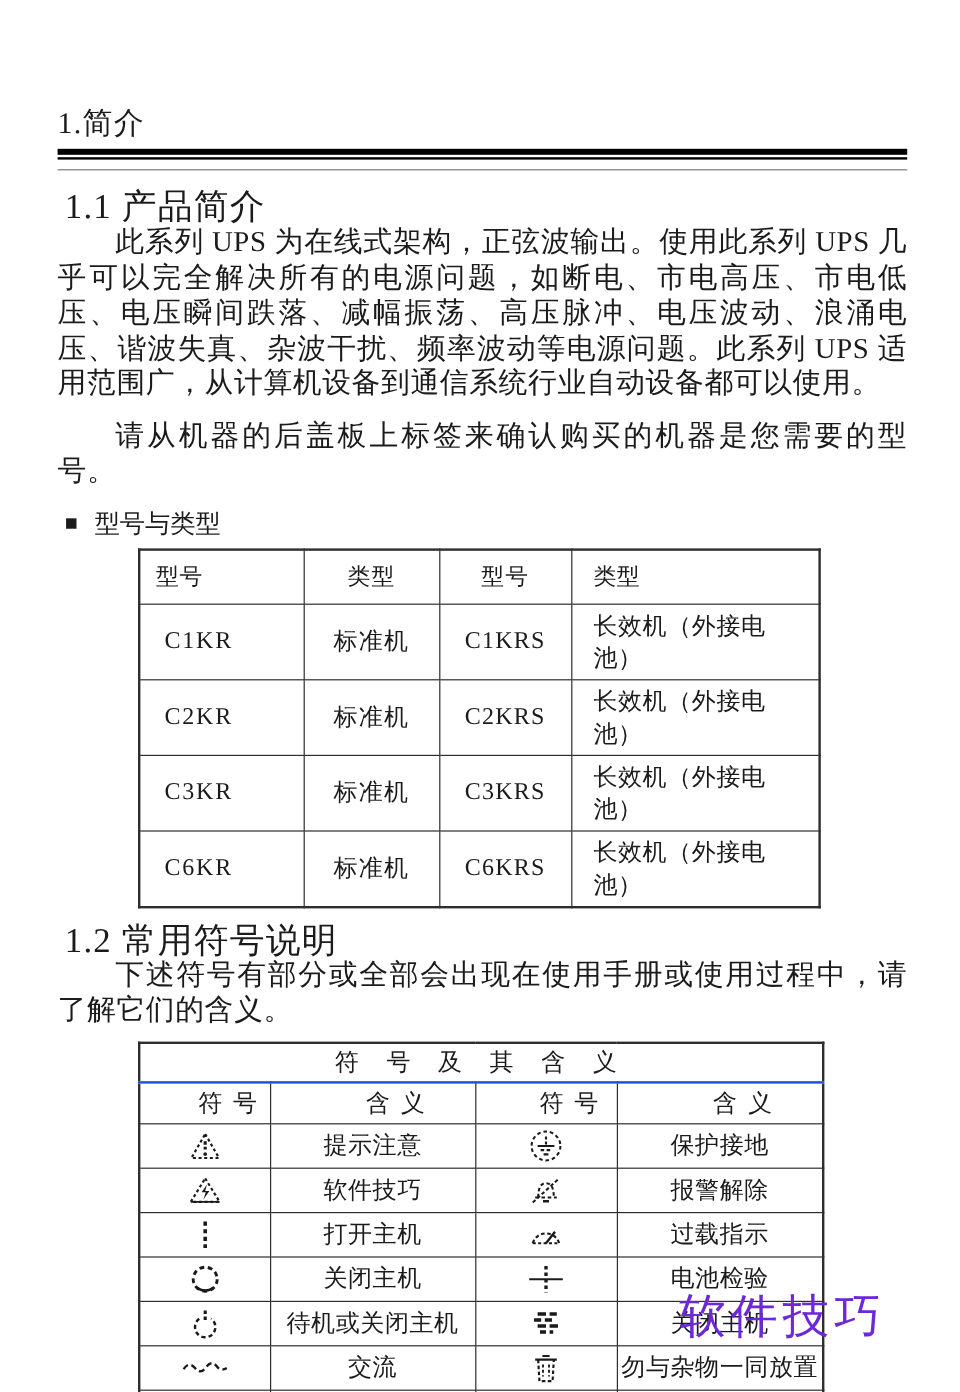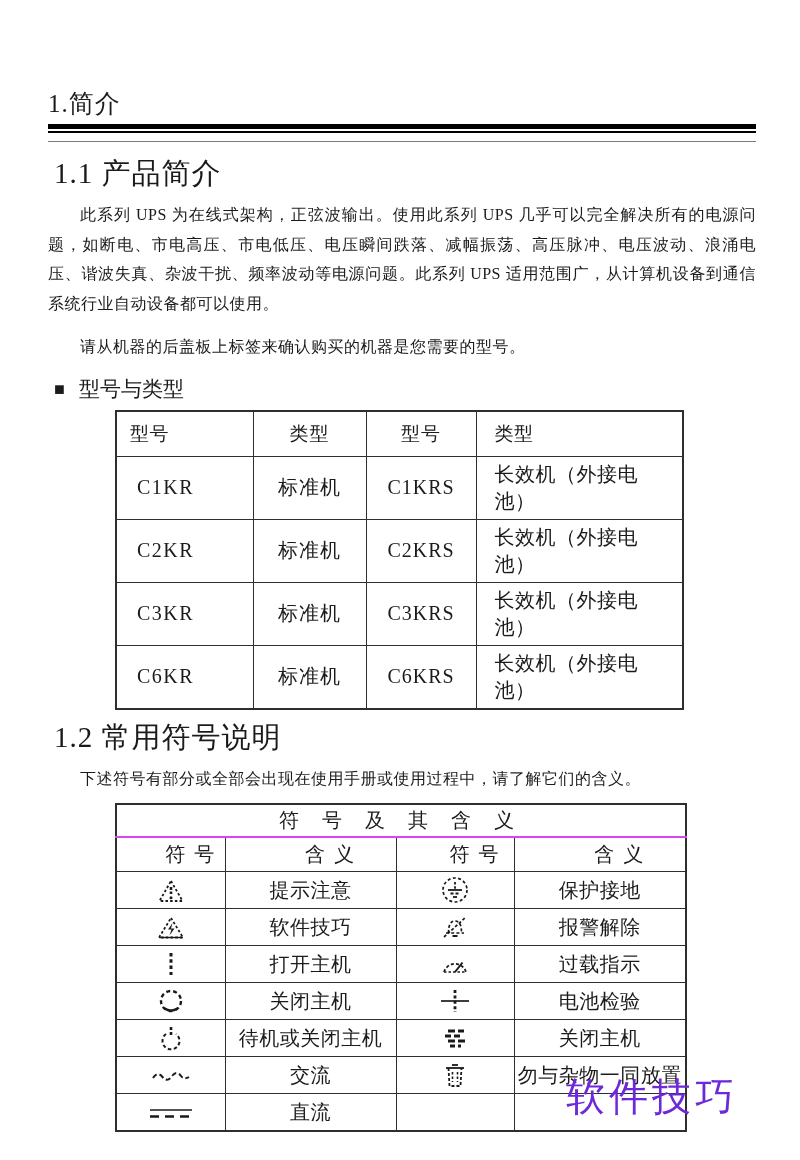--- a/index.html
+++ b/index.html
@@ -20,39 +20,39 @@
     letter-spacing:1px;
   }
   .rule-thick{height:5px;background:#000;margin-top:4px;}
   .rule-thin{height:2px;background:#000;margin-top:2px;}
   .rule-light{height:1px;background:#7a7a7a;margin-top:8px;}
   .sec-title{
     font-size:29px;font-weight:normal;
     margin:16px 0 0 6px;line-height:30px;letter-spacing:1px;
   }
   .body-par{
-    font-size:16px;line-height:29.5px;
+    font-size:24px;line-height:29.5px;
     text-align:justify;text-indent:2em;
-    margin:12px 0 0 0;letter-spacing:0.5px;
+    margin:0 0 0 0;letter-spacing:0.5px;
   }
   .subhead{margin:12px 0 0 6px;font-size:21px;line-height:30px;display:flex;align-items:center;}
   .subhead .bullet{font-size:18px;margin-right:14px;line-height:30px;}
   table{border-collapse:collapse;table-layout:fixed;}
   .model-table{margin:6px 0 0 67px;width:567px;font-size:20px;}
   .model-table th,.model-table td{border:1px solid #2e2e2e;font-weight:normal;padding:4px;}
   .model-table{border:2px solid #2e2e2e;}
   .model-table th{height:36px;text-align:left;font-size:19px;}
   .model-table td{height:42px;}
   .model-table .c1{text-align:left;padding-left:20px;letter-spacing:1.5px;}
   .model-table th.c1{padding-left:13px;letter-spacing:0.5px;}
   .model-table .c2,.model-table .c3{text-align:center;letter-spacing:1px;}
   .model-table .c4{text-align:left;padding-left:18px;letter-spacing:0.5px;}
   .symbol-table{margin:10px 0 0 67px;width:570px;font-size:20px;border:2px solid #2e2e2e;}
   .symbol-table th,.symbol-table td{border:1px solid #2e2e2e;font-weight:normal;text-align:center;padding:0;}
-  .symbol-table .title-cell{height:31px;letter-spacing:9px;border-bottom:2px solid #d946ef;}
+  .symbol-table .title-cell{height:31px;letter-spacing:9px;border-bottom:2px solid #1d4ed8;}
   .symbol-table th{height:33px;letter-spacing:2px;padding-left:40px;}
   .symbol-table td{height:36px;}
   .symbol-table .mean{letter-spacing:0.5px;}
   .sym{display:inline-flex;align-items:center;justify-content:center;vertical-align:middle;}
   .sym svg{display:block;}
   .watermark{
     position:absolute;top:1070px;left:566px;
     font-family:Liberation Serif, serif;
     font-size:39px;color:#6d28d9;letter-spacing:4px;white-space:nowrap;
   }

